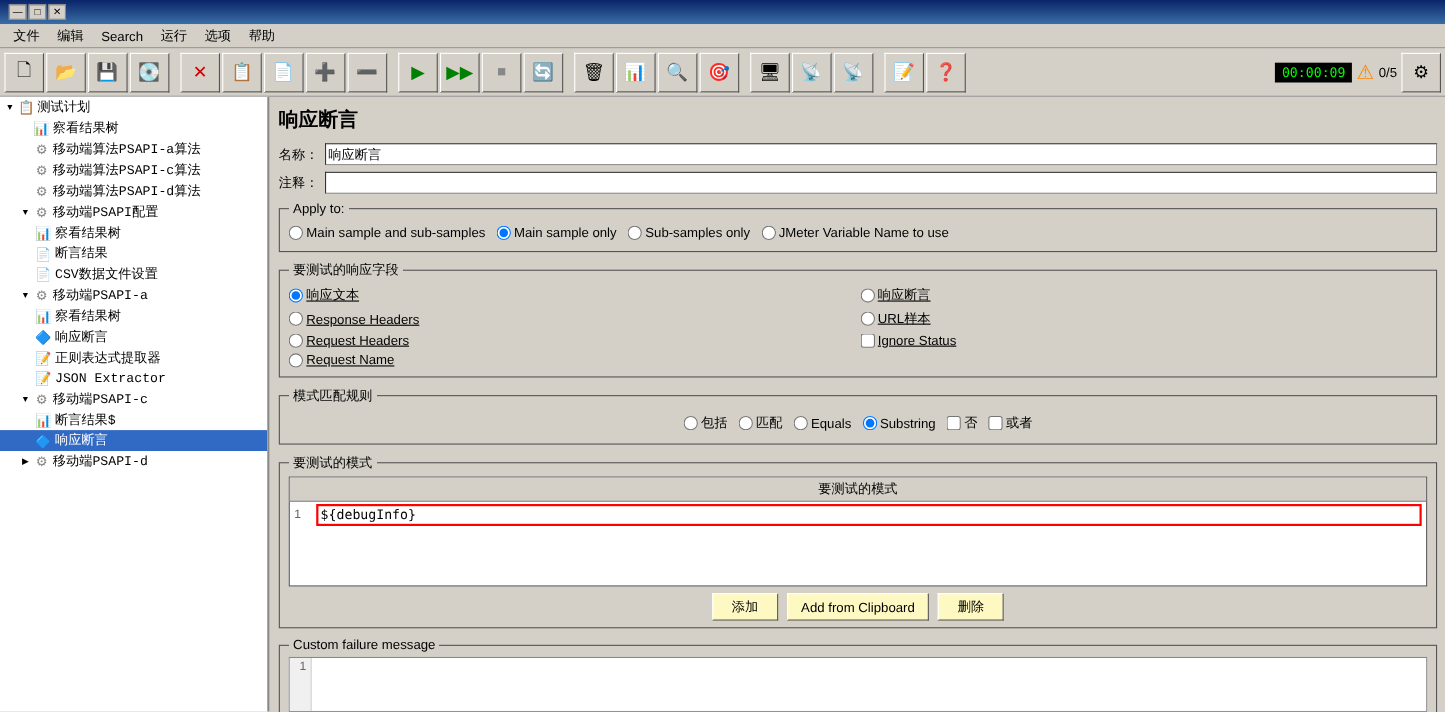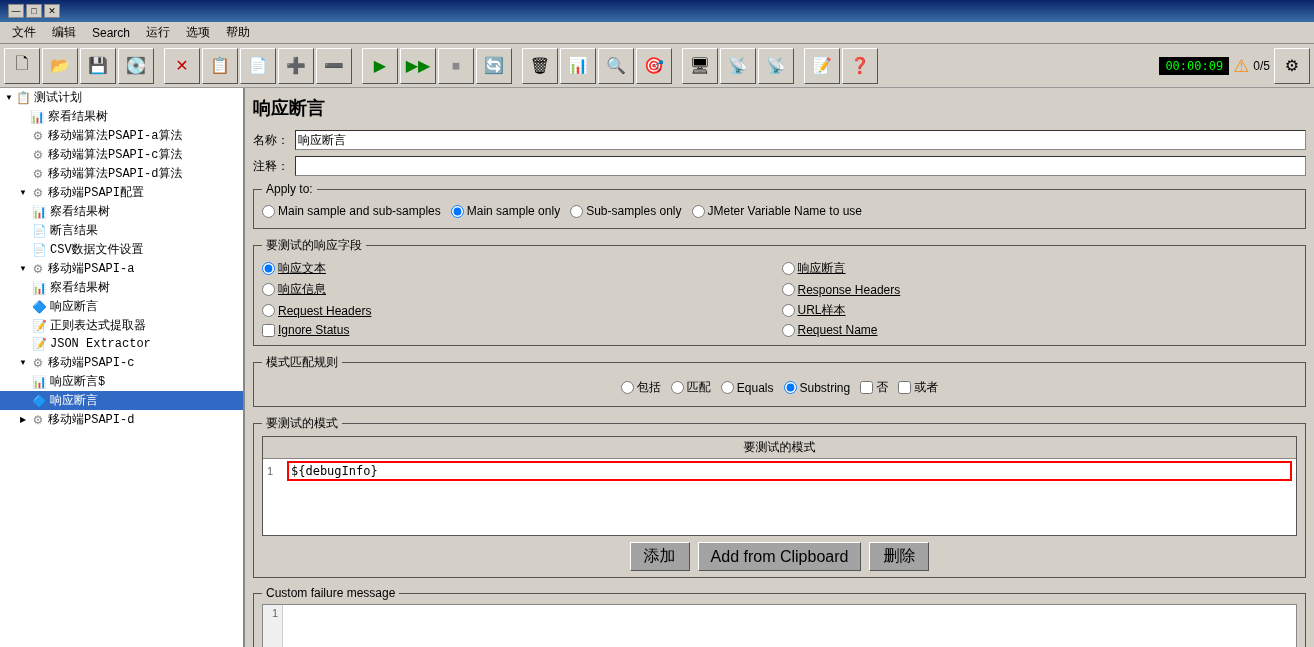--- a/index.html
+++ b/index.html
@@ -197,27 +197,27 @@
       outline: none;
     }
 
     .btn-row {
       display: flex;
       justify-content: center;
       gap: 8px;
       margin-top: 4px;
     }
     .btn {
-      background: #a3a3a3;
+      background: #fef9c3;
       border-top: 1px solid #fff;
       border-left: 1px solid #fff;
       border-right: 1px solid #555;
       border-bottom: 1px solid #555;
       padding: 3px 12px;
-      font-size: 16px;
+      font-size: 12px;
       cursor: pointer;
       min-width: 60px;
     }
 
     
     .custom-failure {
       border: 1px solid #555;
       padding: 4px 8px 6px 8px;
       background: #d4d0c8;
     }
@@ -390,21 +390,21 @@
     </div>
 
     <div class="tree-item" style="padding-left:16px;">
       <span class="tree-arrow">▼</span>
       <span class="tree-icon" style="color:#888;">⚙</span>
       <span class="tree-label">移动端PSAPI-c</span>
     </div>
 
     <div class="tree-item" style="padding-left:32px;">
       <span class="tree-icon">📊</span>
-      <span class="tree-label">响应断言$</span>
+      <span class="tree-label">断言结果$</span>
     </div>
 
     <div class="tree-item selected" style="padding-left:32px;">
       <span class="tree-icon">🔷</span>
       <span class="tree-label">响应断言</span>
     </div>
 
     <div class="tree-item" style="padding-left:16px;">
       <span class="tree-arrow">▶</span>
       <span class="tree-icon" style="color:#888;">⚙</span>
@@ -455,34 +455,30 @@
         <label class="radio-option">
           <input type="radio" name="rf" checked="" style="">
           <span>响应文本</span>
         </label>
         <label class="radio-option">
           <input type="radio" name="rf" style="">
           <span>响应断言</span>
         </label>
         <label class="radio-option">
           <input type="radio" name="rf" style="">
-          <span>响应信息</span>
-        </label>
+          <span>Response Headers</span>
+        </label>
+
         <label class="radio-option">
           <input type="radio" name="rf" style="">
-          <span>Response Headers</span>
-        </label>
-
+          <span>URL样本</span>
+        </label>
         <label class="radio-option">
           <input type="radio" name="rf" style="">
           <span>Request Headers</span>
-        </label>
-        <label class="radio-option">
-          <input type="radio" name="rf" style="">
-          <span>URL样本</span>
         </label>
         <label class="checkbox-option">
           <input type="checkbox" style="">
           <span>Ignore Status</span>
         </label>
 
         <label class="radio-option">
           <input type="radio" name="rf" style="">
           <span>Request Name</span>
         </label>

